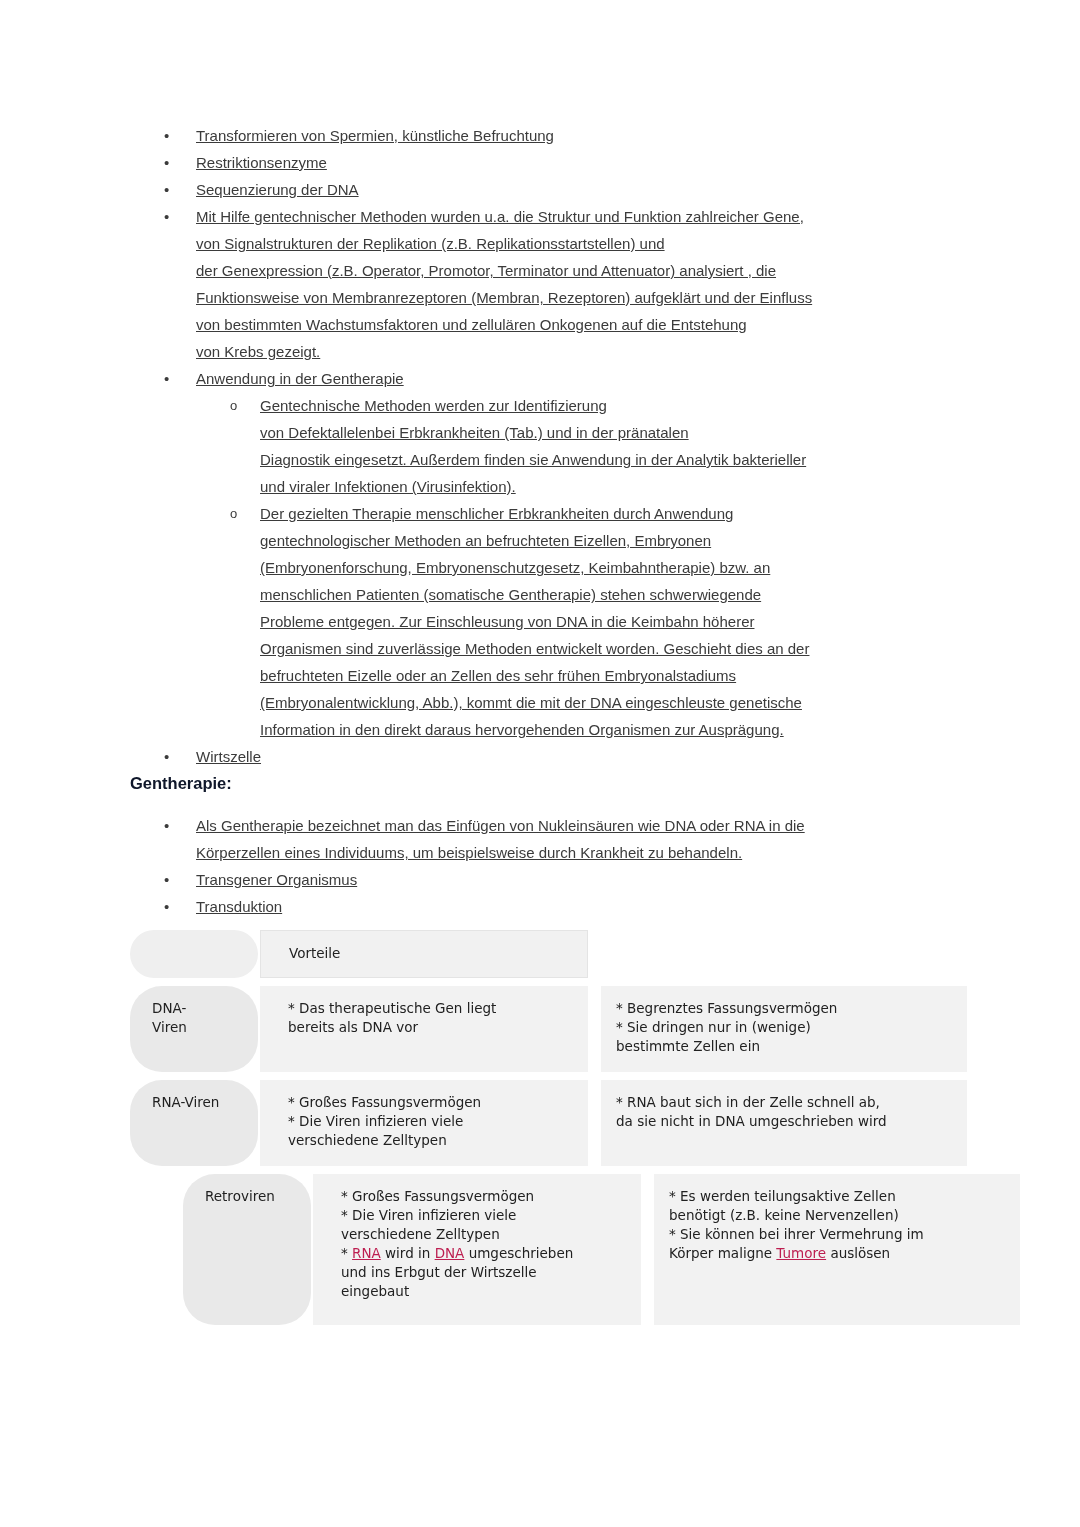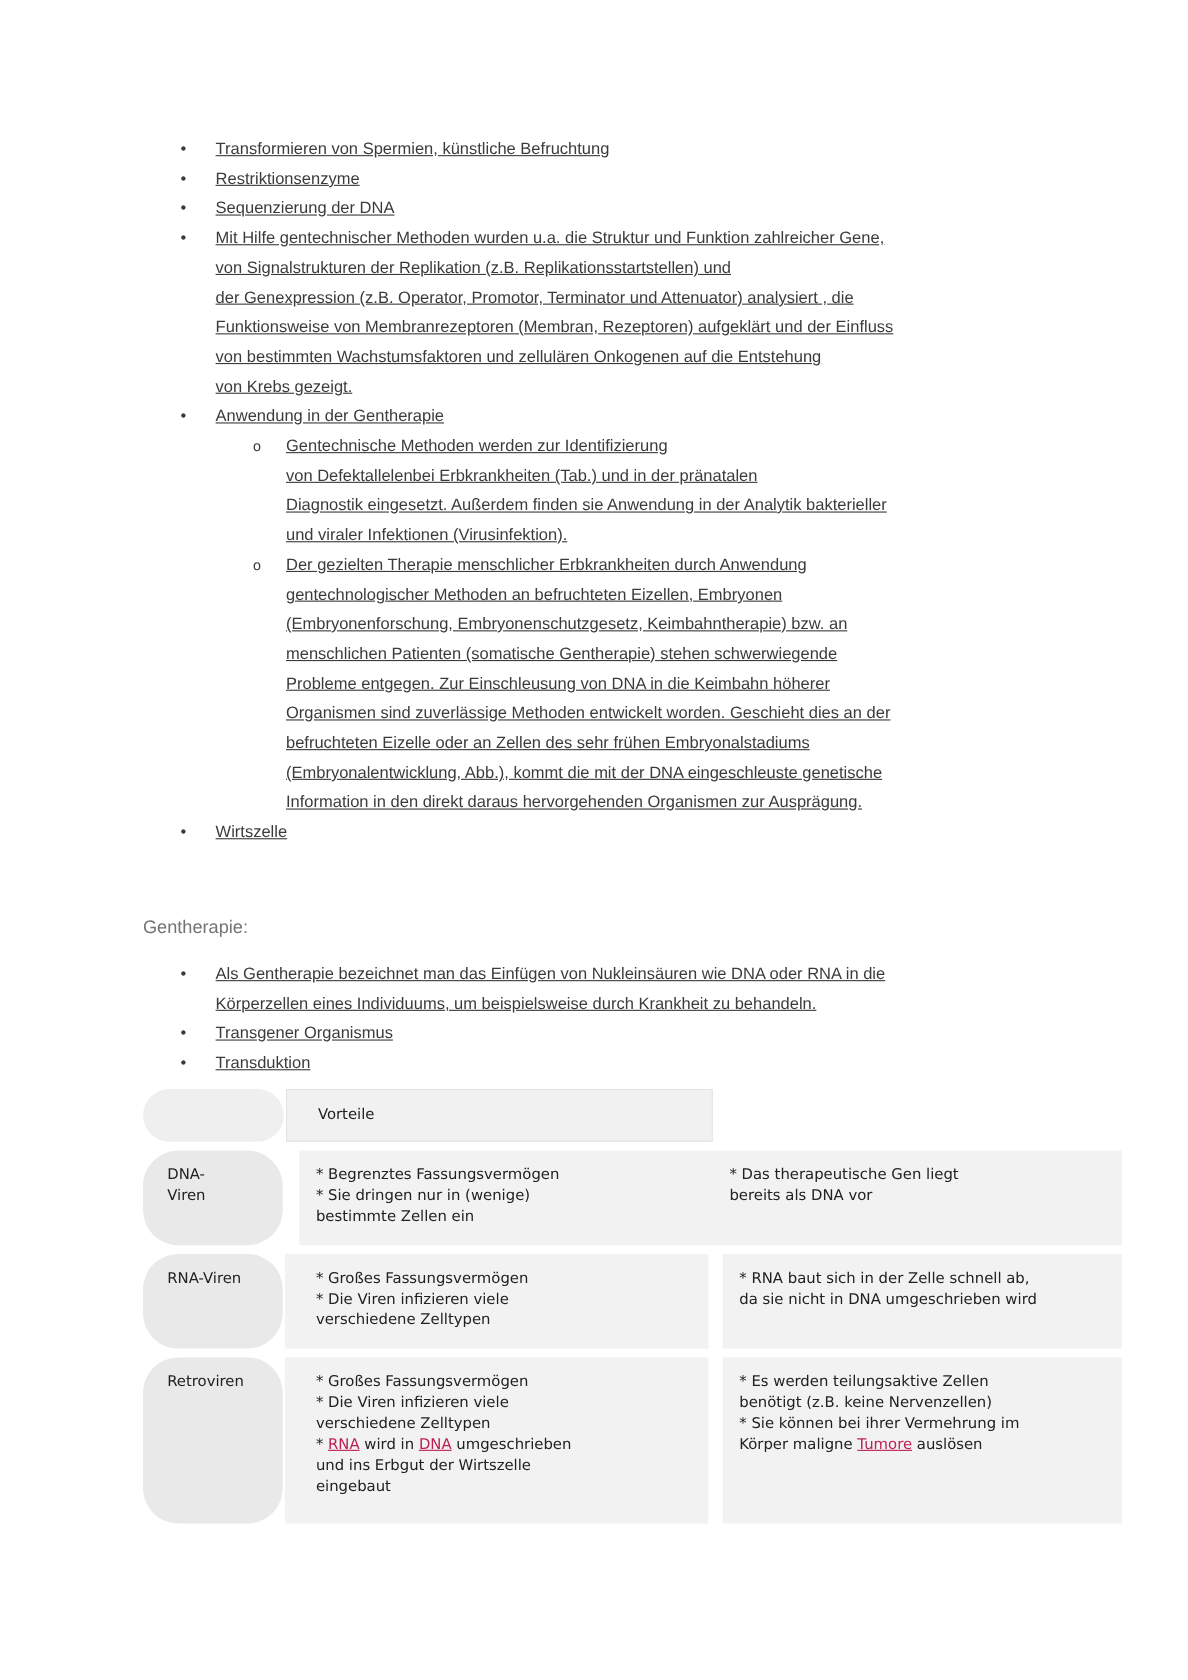--- a/index.html
+++ b/index.html
@@ -19,40 +19,39 @@
   .doc-text { font-size: 15px; line-height: 27px; }
 
   
   .li1 { display: flex; }
   .li1 > .marker { flex: none; width: 66px; padding-left: 34px; }
   .li2 { display: flex; }
   .li2 > .marker { flex: none; width: 130px; padding-left: 100px; font-size: 13px; }
   .txt { white-space: pre-line; flex: 1; text-decoration: underline; }
 
   .heading {
-    margin-top: 60px;
     font-size: 16.5px;
-    font-weight: normal;
+    font-weight: bold;
     line-height: 27px;
-    color: #737373;
+    color: #0f172a;
   }
   .list2 { margin-top: 15px; }
 
   
   .vtable {
     margin-top: 10px;
     font-family: "DejaVu Sans", sans-serif;
     font-size: 13.5px;
     line-height: 19px;
     color: #212121;
   }
   .vrow { display: flex; margin-bottom: 8px; }
   .cell { padding: 13px 14px 13px 16px; white-space: pre-line; }
   .c1 { width: 128px; background: var(--labelbg, #e9e9e9); margin-right: 2px; padding-left: 22px; border-radius: 32px; }
-  .c2 { width: 388px; background: var(--cellbg, #f2f2f2); padding-left: 28px; }
+  .c2 { width: 328px; background: var(--cellbg, #f2f2f2); padding-left: 28px; }
   .c3 { width: 366px; background: var(--cellbg, #f2f2f2); margin-left: 13px; padding-left: 15px; }
   .vhead { min-height: 48px; }
   .vhead .c1 { background: #efefef; }
   .vhead .c2 { background: #f1f1f1; border: 1px solid #e4e4e4; }
   .row-0 { min-height: 86px; }
   .row-1 { min-height: 86px; }
   .row-2 { min-height: 151px; justify-content: flex-end; }
 
   .doclink {
     color: var(--link, #bd1e50);
@@ -132,25 +131,25 @@
         </div>
       </div>
     <div class="vtable">
         <div class="vrow vhead">
           <div class="cell c1"></div>
           <div class="cell c2">Vorteile</div>
         </div>
         <div class="vrow row-0">
           <div class="cell c1">DNA-
 Viren</div>
+          <div class="cell c2">* Das therapeutische Gen liegt
+bereits als DNA vor</div>
           <div class="cell c3">* Begrenztes Fassungsvermögen
 * Sie dringen nur in (wenige)
 bestimmte Zellen ein</div>
-          <div class="cell c2">* Das therapeutische Gen liegt
-bereits als DNA vor</div>
         </div>
         <div class="vrow row-1">
           <div class="cell c1">RNA-Viren</div>
           <div class="cell c2">* Großes Fassungsvermögen
 * Die Viren infizieren viele
 verschiedene Zelltypen</div>
           <div class="cell c3">* RNA baut sich in der Zelle schnell ab,
 da sie nicht in DNA umgeschrieben wird</div>
         </div>
         <div class="vrow row-2">

